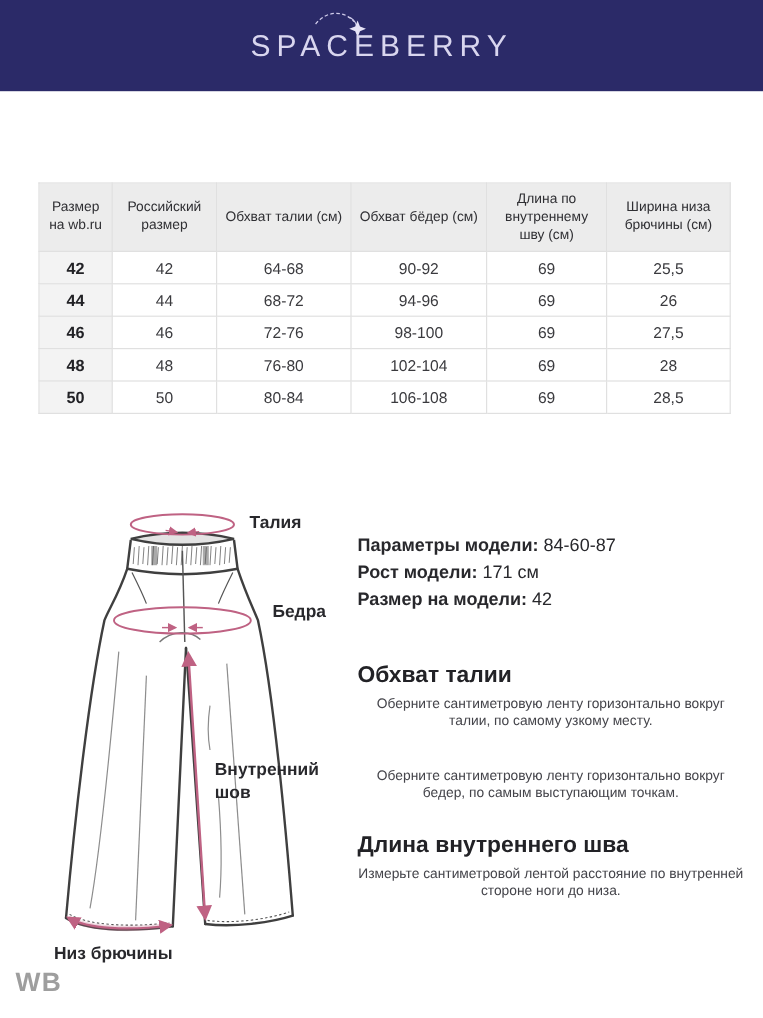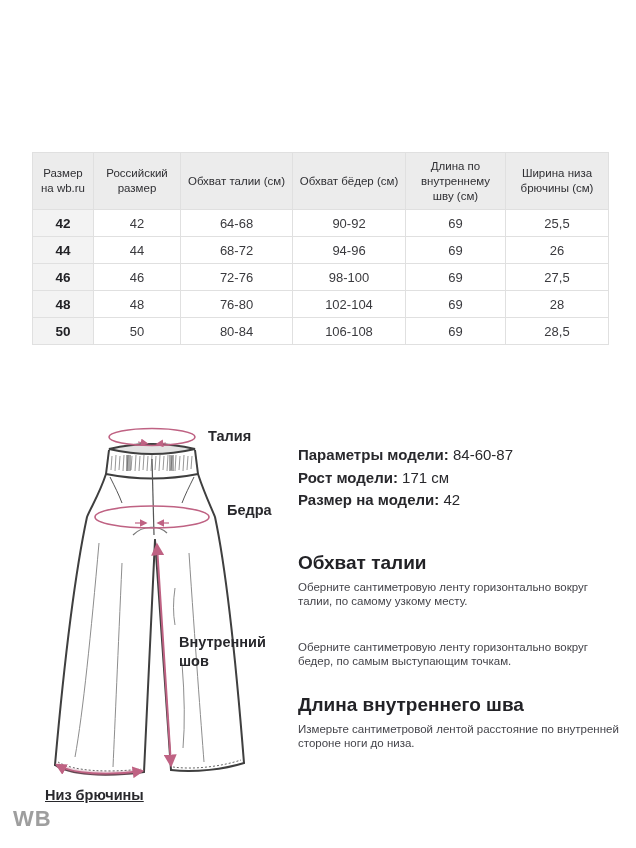--- a/index.html
+++ b/index.html
@@ -22,37 +22,45 @@
   .size-table td { background:#ffffff; font-size:13px; color:#3a3a3e; height:27px; }
   .size-table td.first { background:#f3f3f3; font-weight:700; font-size:13.5px; color:#222226; }
   .col1{width:61px}.col2{width:87px}.col3{width:112px}.col4{width:113px}.col5{width:100px}.col6{width:103px}
 
   
   .diagram-svg { position:absolute; left:25px; top:413px; width:270px; height:400px; }
   .dlabel { position:absolute; font-size:14.5px; font-weight:600; color:#28282c; line-height:19px; }
   .lbl-waist { left:208px; top:427px; }
   .lbl-hips  { left:227px; top:501px; }
   .lbl-seam  { left:179px; top:633px; width:96px; }
-  .lbl-hem   { left:45px;  top:786px;text-decoration:underline; }
+  .lbl-hem   { left:45px;  top:786px; }
   .watermark { position:absolute; left:13px; top:806px; font-size:22px; font-weight:700; color:#9e9e9e; letter-spacing:1px; }
 
   
   .info-col { position:absolute; left:298px; top:444px; width:322px; }
   .model-line { font-size:15px; line-height:22.5px; color:#28282c; }
   .model-line .b { font-weight:700; }
   .section { margin-top:0; }
   .sec-title { font-size:19px; font-weight:700; color:#222226; }
-  .sec-body  { font-size:11.5px; line-height:14px; color:#44444a; margin-top:6px; }
+  .sec-body  { font-size:11.5px; line-height:14px; color:#44444a; margin-top:6px;text-align:center; }
   .gap-lg { height:40px; } .gap-md { height:26px; }
 </style>
 </head>
 <body>
 
 <div class="page">
 
+  <div class="header">
+    <svg class="comet" viewBox="0 0 62 32">
+      <path d="M3 15 C 12 4, 26 3, 35 13" fill="none" stroke="#cfcbea" stroke-width="1" stroke-dasharray="3 2"></path>
+      <path d="M30 9 C 33 10, 36 13, 37 16" fill="none" stroke="#cfcbea" stroke-width="1"></path>
+      <path d="M38 12 L40 17 L45 19 L40 21 L38 26 L36 21 L31 19 L36 17 Z" fill="#e6e3f6"></path>
+    </svg>
+    <div class="logo-text">SPACEBERRY</div>
+  </div>
 
   <table class="size-table">
     <thead>
       <tr>
         <th class="col1">Размер на wb.ru</th>
         <th class="col2">Российский размер</th>
         <th class="col3">Обхват талии (см)</th>
         <th class="col4">Обхват бёдер (см)</th>
         <th class="col5">Длина по внутреннему шву (см)</th>
         <th class="col6">Ширина низа брючины (см)</th>

